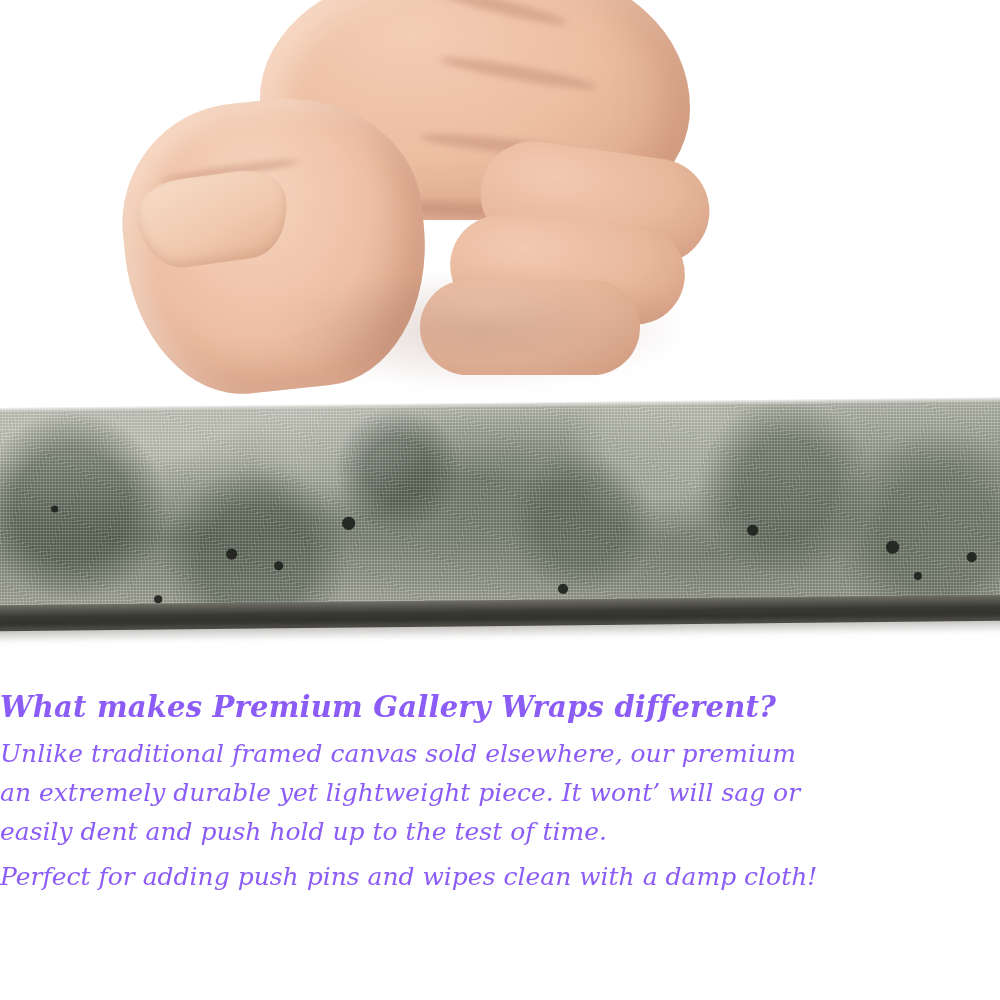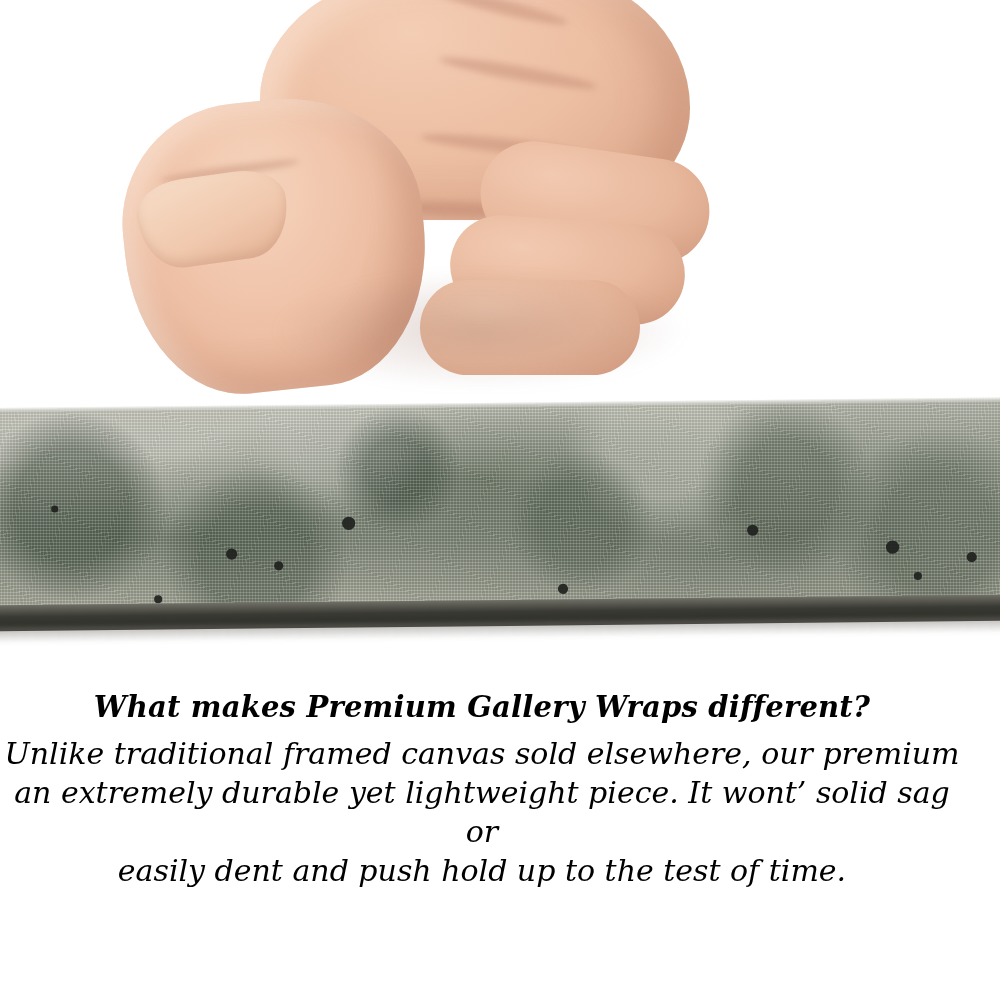--- a/index.html
+++ b/index.html
@@ -185,33 +185,32 @@
     background: linear-gradient(180deg, rgba(255,255,255,0.85) 0%, rgba(170,172,160,0.5) 100%);
     transform: rotate(-0.6deg);
   }
 
   
   .caption {
     position: absolute;
     left: 0;
     top: 690px;
     width: 964px;
-    text-align: center;
-    color: #000000;
+    color: #8b5cf6;
     font-family: "DejaVu Serif", serif;
     font-style: italic;
   }
   .caption-heading {
     font-size: 29px;
     font-weight: 700;
     letter-spacing: 0.2px;
     margin-bottom: 10px;
   }
   .caption-line {
-    font-size: 30px;
+    font-size: 25px;
     line-height: 39px;
     font-weight: 400;
     font-style: italic;
   }
   .caption-last {
     margin-top: 6px;
   }
 </style>
 </head>
 <body>
@@ -251,17 +250,18 @@
     </div>
 
     <div class="band-top-edge"></div>
     <div class="band-bottom-edge"></div>
     <div class="band-under-shadow"></div>
   </div>
 
   <div class="caption">
     <div class="caption-heading">What makes Premium Gallery Wraps different?</div>
     <div class="caption-line">Unlike traditional framed canvas sold elsewhere, our premium</div>
-    <div class="caption-line">an extremely durable yet lightweight piece. It wont’ solid sag or</div>
+    <div class="caption-line">an extremely durable yet lightweight piece. It wont’ will sag or</div>
     <div class="caption-line">easily dent and push hold up to the test of time.</div>
+    <div class="caption-line caption-last">Perfect for adding push pins and wipes clean with a damp cloth!</div>
   </div>
 
 </div>
 
 </body></html>

